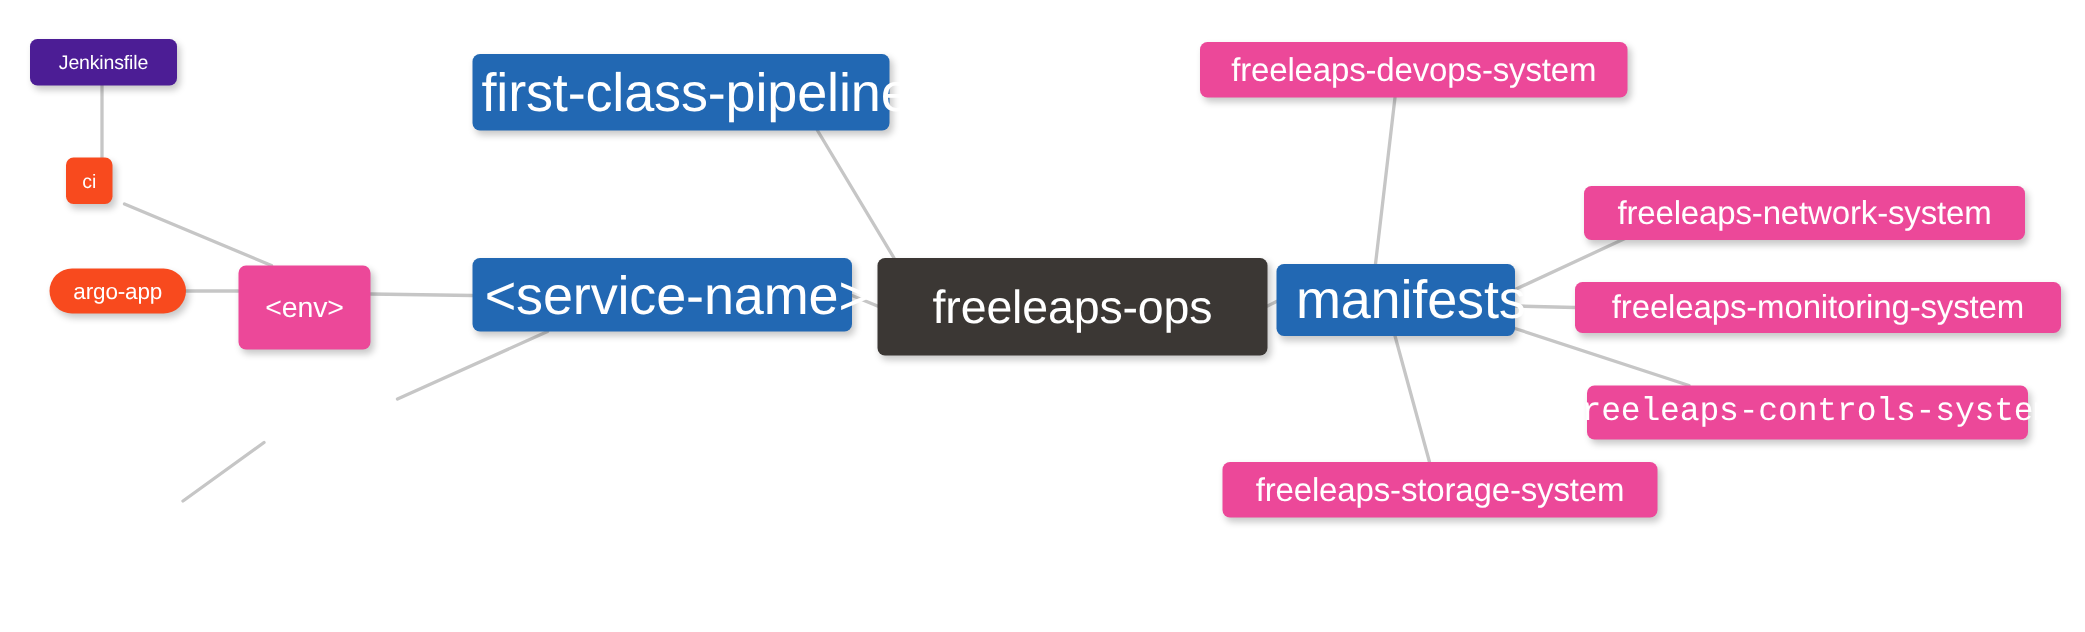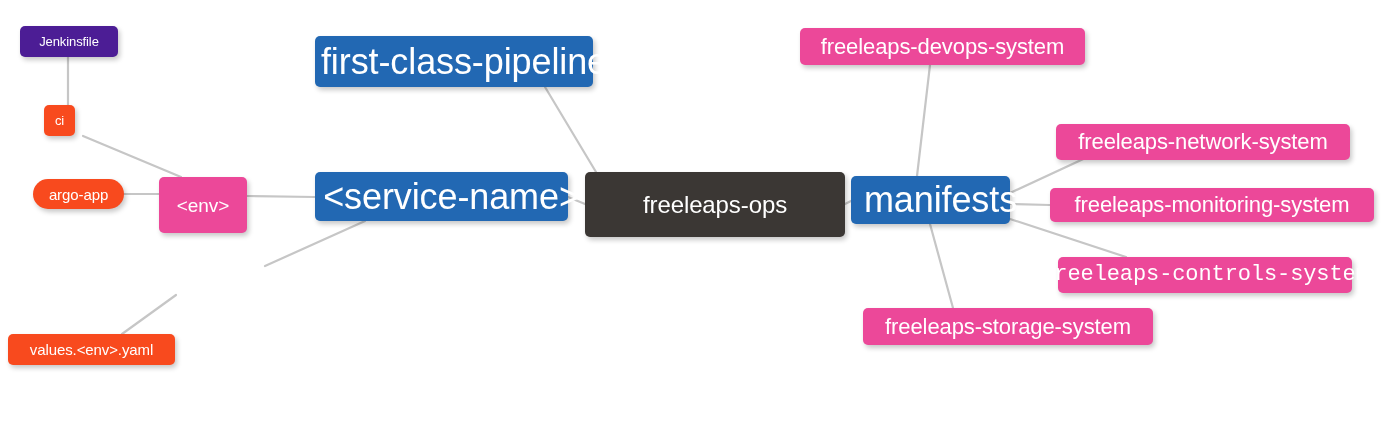--- a/index.html
+++ b/index.html
@@ -44,21 +44,21 @@
     display: block;
     white-space: nowrap;
   }
   
   .n-root  { background: #3b3734; }
   .n-blue  { background: #2268b3; }
   .n-green { background: #ec4899; }
   .n-red   { background: #f84a1e; }
   .n-orange{ background: #4c1d95; }
 
-  .sz-root   { font-size: 24px; }
+  .sz-root   { font-size: 31px; }
   .sz-l1     { font-size: 36px; padding-left: 20px; }
   .sz-l2     { font-size: 22px; }
   .sz-l3     { font-size: 19px; }
   .sz-small  { font-size: 15px; }
   .sz-tiny   { font-size: 13px; }
 </style>
 </head>
 <body>
 
 <div id="mindmap">
@@ -106,23 +106,20 @@
 
   <div class="node n-red sz-small" style="left:33px; top:179px; width:91px; height:30px;border-radius:15px;">
     <span class="node-label">argo-app</span>
   </div>
 
   <div class="node n-green sz-l3" style="left:159px; top:177px; width:88px; height:56px;">
     <span class="node-label">&lt;env&gt;</span>
   </div>
 
 
-  <div class="node n-red sz-small" style="left:8px; top:334px; width:167px; height:31px;">
-    <span class="node-label">values.&lt;env&gt;.yaml</span>
-  </div>
 
   <div class="node n-blue sz-l1" style="left:315px; top:36px; width:278px; height:51px;">
     <span class="node-label">first-class-pipeline</span>
   </div>
 
   <div class="node n-blue sz-l1" style="left:315px; top:172px; width:253px; height:49px;">
     <span class="node-label">&lt;service-name&gt;</span>
   </div>
 
   <div class="node n-root sz-root" style="left:585px; top:172px; width:260px; height:65px;">
@@ -142,17 +139,17 @@
   </div>
 
   <div class="node n-green sz-l2" style="left:1050px; top:188px; width:324px; height:34px;">
     <span class="node-label">freeleaps-monitoring-system</span>
   </div>
 
   <div class="node n-green sz-l2" style="left:1058px; top:257px; width:294px; height:36px;font-family:Liberation Mono, monospace;">
     <span class="node-label">freeleaps-controls-system</span>
   </div>
 
-  <div class="node n-green sz-l2" style="left:815px; top:308px; width:290px; height:37px;margin-left:48px;">
+  <div class="node n-green sz-l2" style="left:815px; top:308px; width:290px; height:37px;">
     <span class="node-label">freeleaps-storage-system</span>
   </div>
 
 </div>
 
 </body></html>

